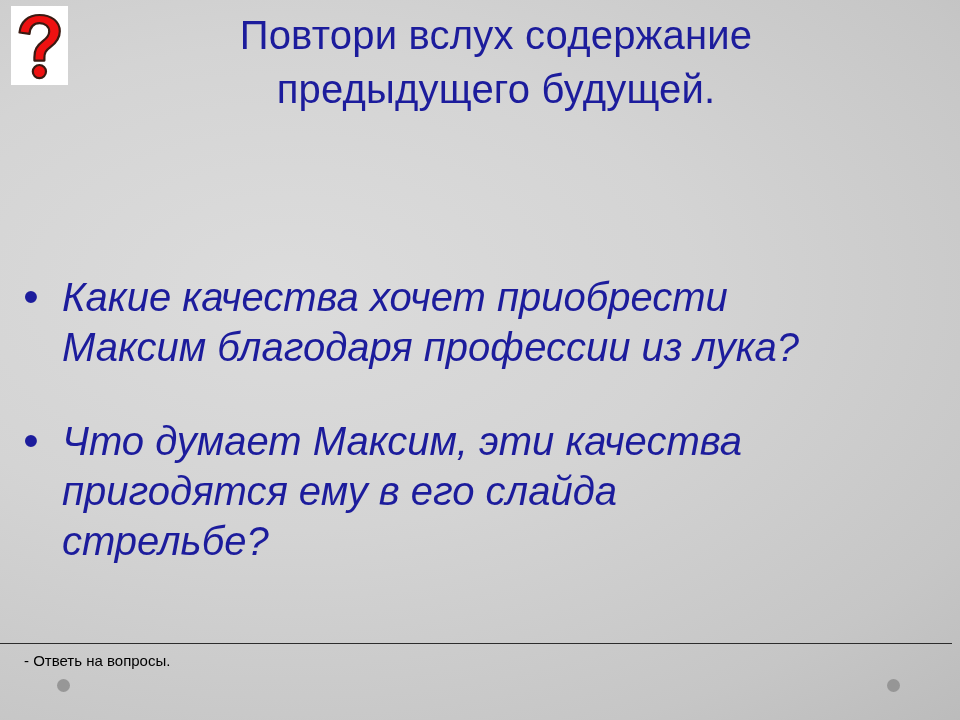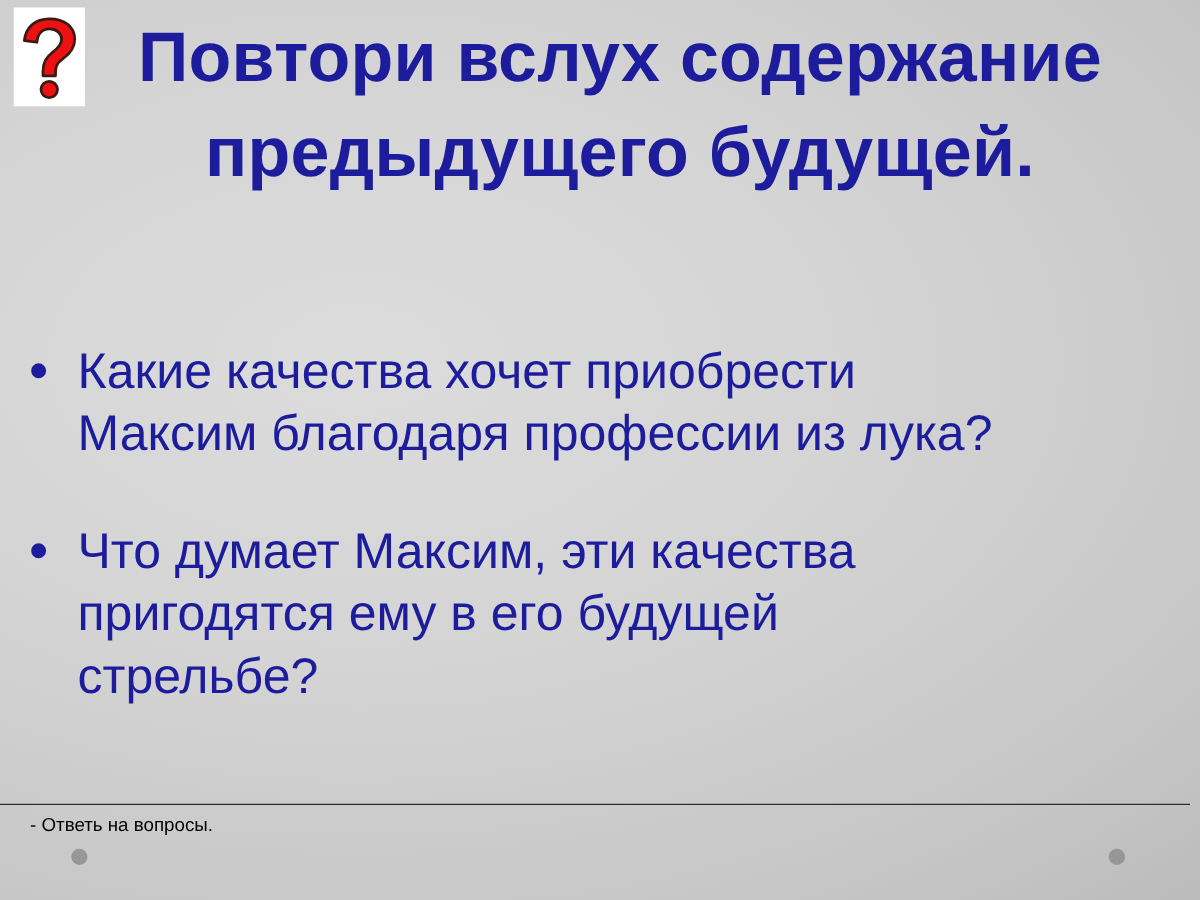--- a/index.html
+++ b/index.html
@@ -40,23 +40,23 @@
   }
 
   
   #title {
     position: absolute;
     left: 86px;
     top: 8px;
     width: 820px;
     text-align: center;
     color: #1c1c9c;
-    font-size: 56px;
+    font-size: 40px;
     line-height: 1.35;
-    font-weight: bold;
+    font-weight: normal;
     letter-spacing: 0.2px;
   }
   #title .tline {
     display: block;
     white-space: nowrap;
   }
 
   
   #body {
     position: absolute;
@@ -76,20 +76,21 @@
     color: #1c1c9c;
     font-size: 44px;
     line-height: 50px;
   }
   .bullet-text {
     flex: 1 1 auto;
     color: #1c1c9c;
     font-size: 40px;
     line-height: 50px;
     padding-right: 32px;
+    font-style: italic;
   }
   .bullet-text .bline {
     display: block;
     white-space: nowrap;
   }
 
   
   #footer-rule {
     position: absolute;
     left: 0px;
@@ -148,21 +149,21 @@
       <div class="bullet-text">
         <span class="bline">Какие качества хочет приобрести</span>
         <span class="bline">Максим благодаря профессии из лука?</span>
       </div>
     </div>
 
     <div class="bullet-row">
       <div class="bullet-marker">•</div>
       <div class="bullet-text">
         <span class="bline">Что думает Максим, эти качества</span>
-        <span class="bline">пригодятся ему в его будущей</span>
+        <span class="bline">пригодятся ему в его слайда</span>
         <span class="bline">стрельбе?</span>
       </div>
     </div>
 
   </div>
 
   <div id="footer-rule"></div>
   <div id="footer-note">- Ответь на вопросы.</div>
   <div class="footer-dot" id="footer-dot-left"></div>
   <div class="footer-dot" id="footer-dot-right"></div>

